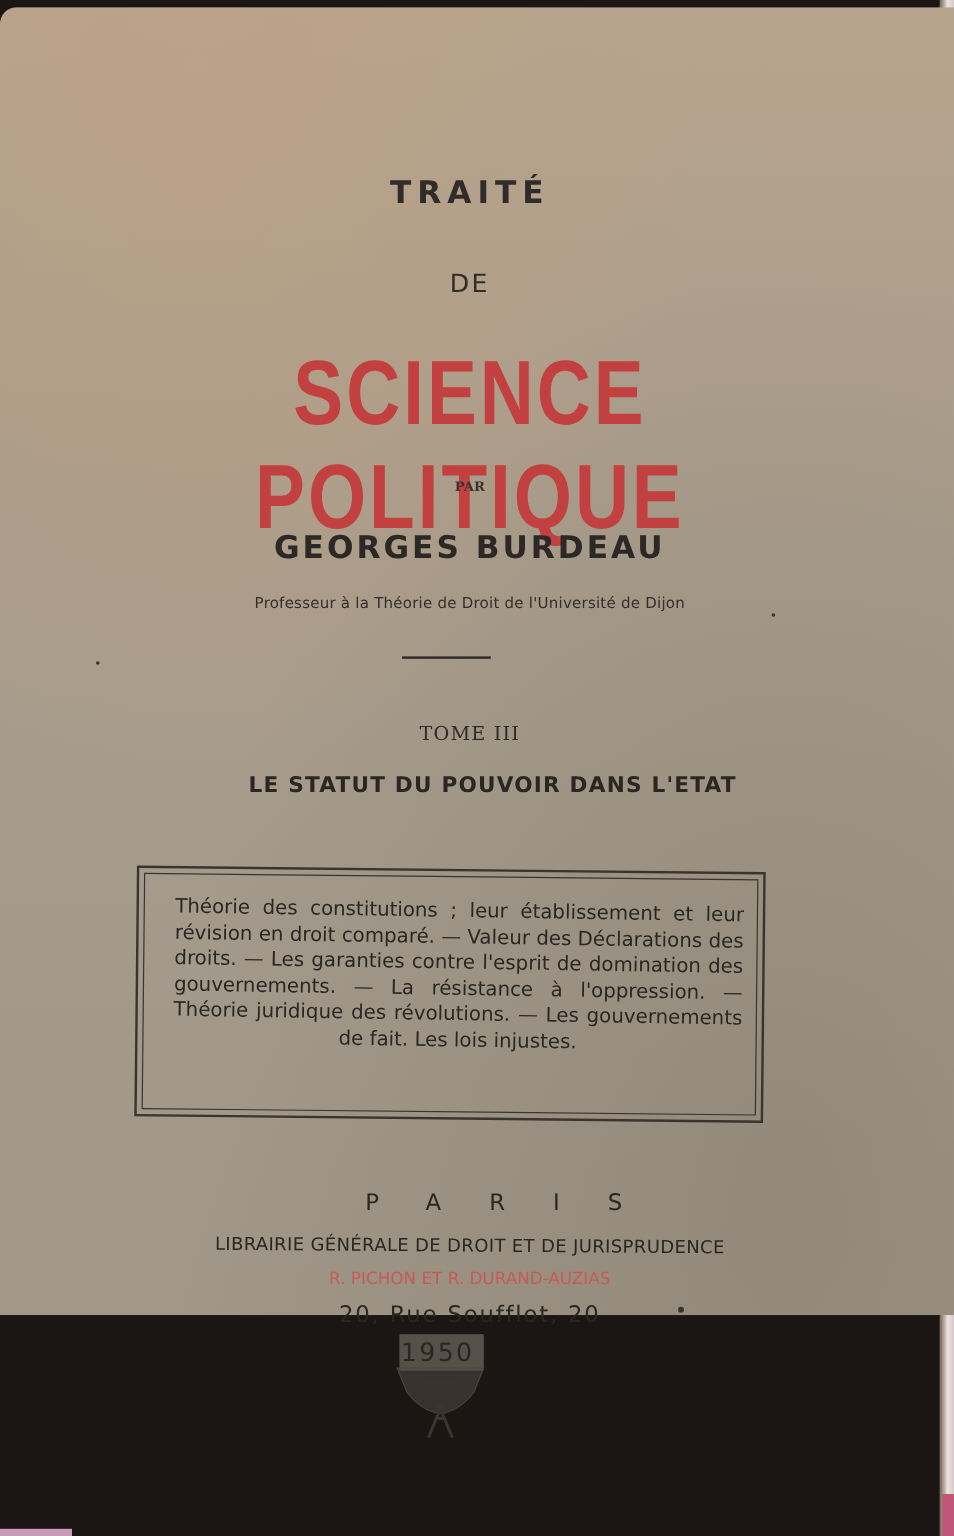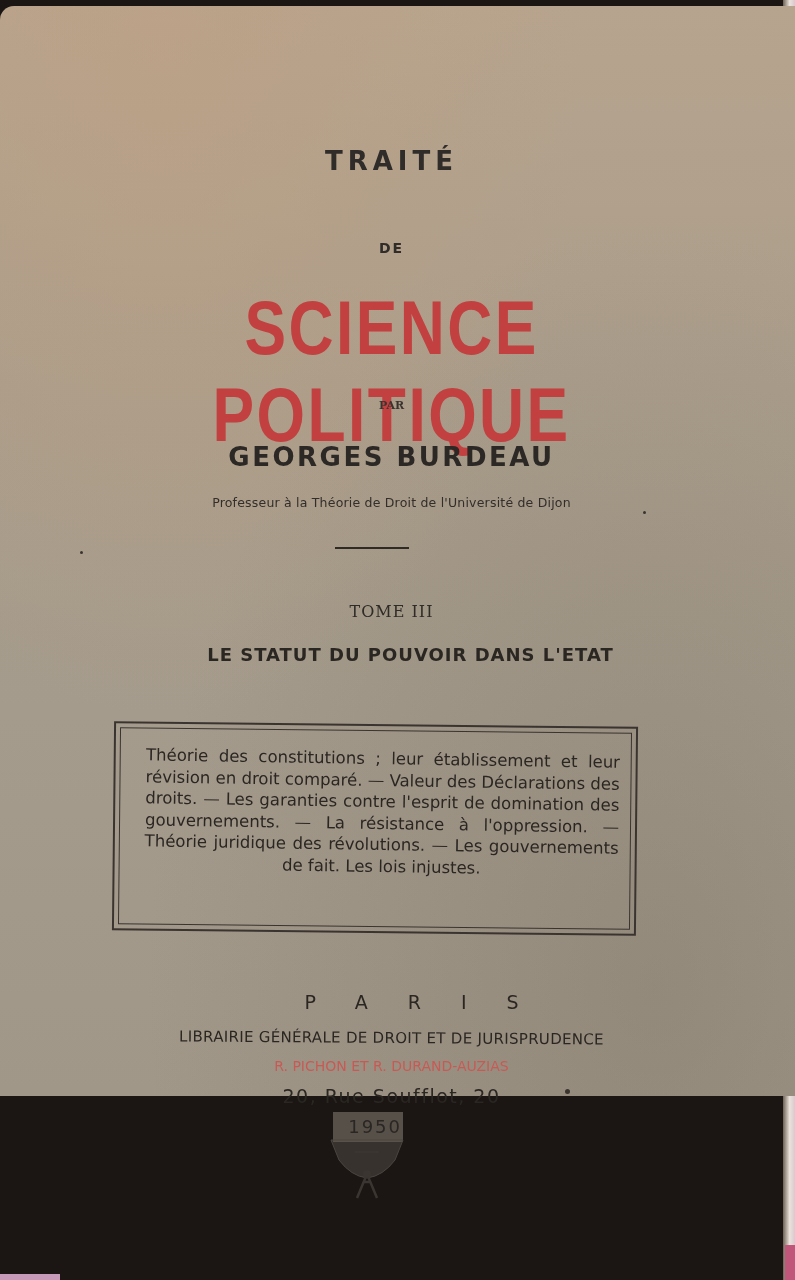--- a/index.html
+++ b/index.html
@@ -54,25 +54,24 @@
     .traite {
       top: 140px;
       font-family: "DejaVu Sans", sans-serif;
       font-weight: bold;
       font-size: 26px;
       letter-spacing: 5px;
       color: #2f2c29;
     }
     .de {
       top: 218px;
-      font-weight: bold;
-      font-size: 14px;
+      font-weight: normal;
+      font-size: 21px;
       letter-spacing: 2px;
       color: #2f2c29;
-      margin-top: 16px;
     }
     .science {
       top: 278px;
       font-family: "Liberation Sans", sans-serif;
       font-weight: bold;
       font-size: 76px;
       letter-spacing: 3px;
       color: #c2403f;
       transform: scaleX(0.82);
       transform-origin: 392px 0;
@@ -179,22 +178,22 @@
       border-radius: 50%;
       background: #3a342f;
     }
     .year-box {
       position: absolute;
       left: 333px;
       top: 1106px;
       width: 68px;
       height: 28px;
       border: 1.5px solid #555048;
-      text-align: right;
-      font-size: 18px;
+      text-align: left;
+      font-size: 21px;
       line-height: 28px;
       letter-spacing: 2px;
       color: #2a2622;
       background: rgba(200,190,175,0.35);
     }
     .emblem {
       position: absolute;
       left: 325px;
       top: 1132px;
       width: 84px;

